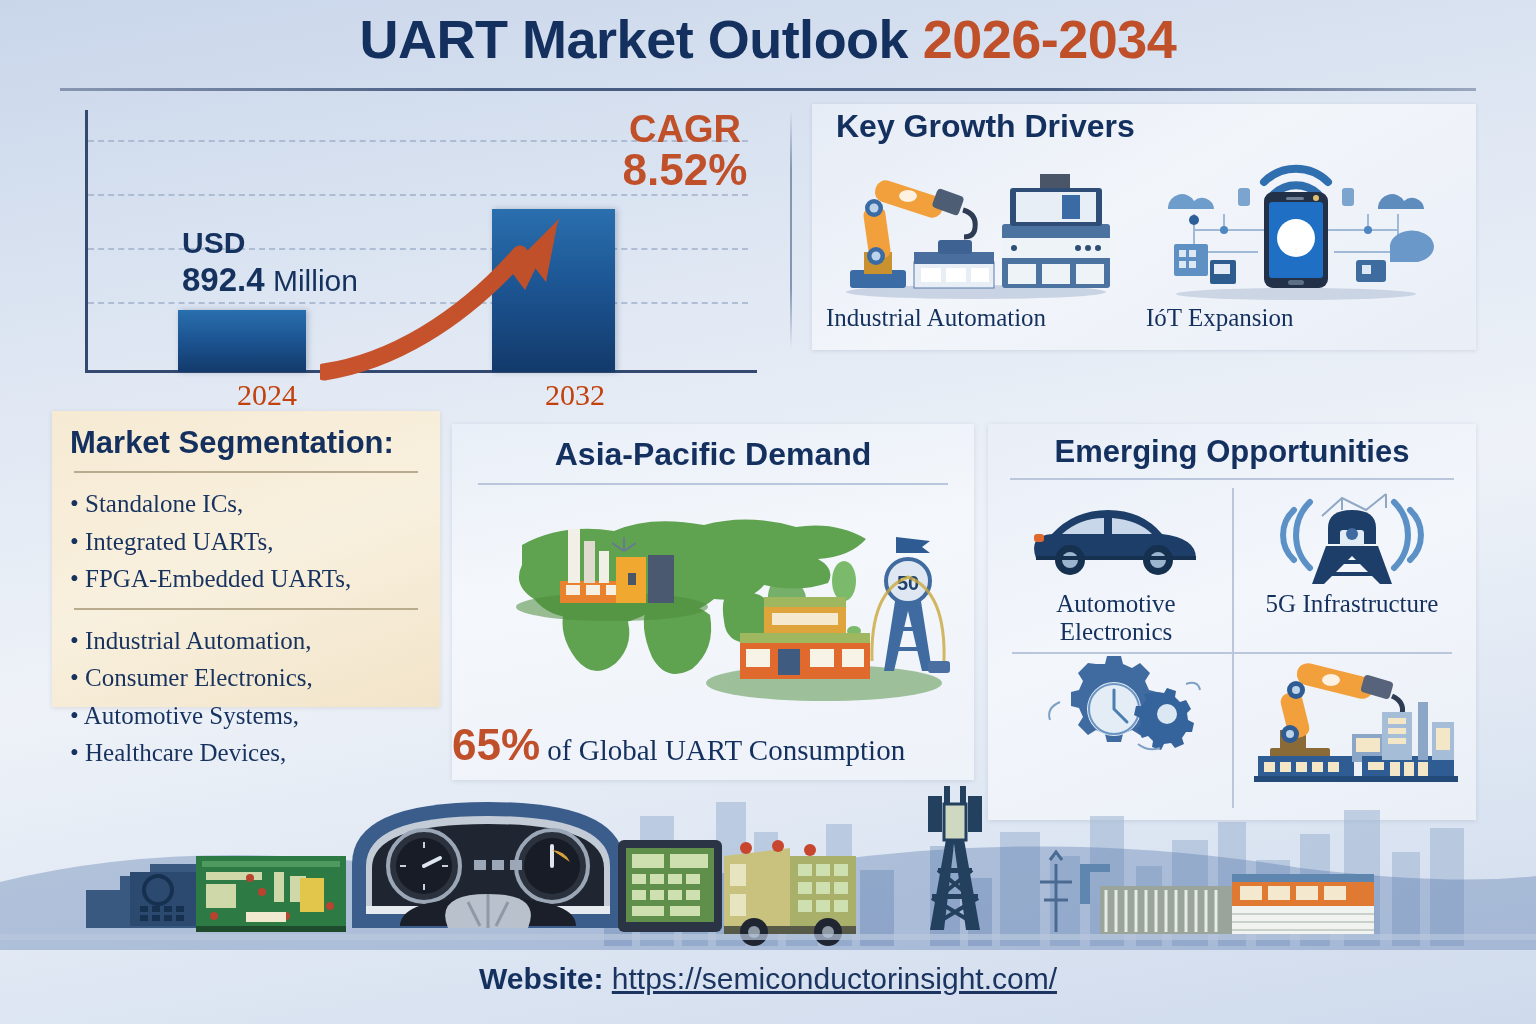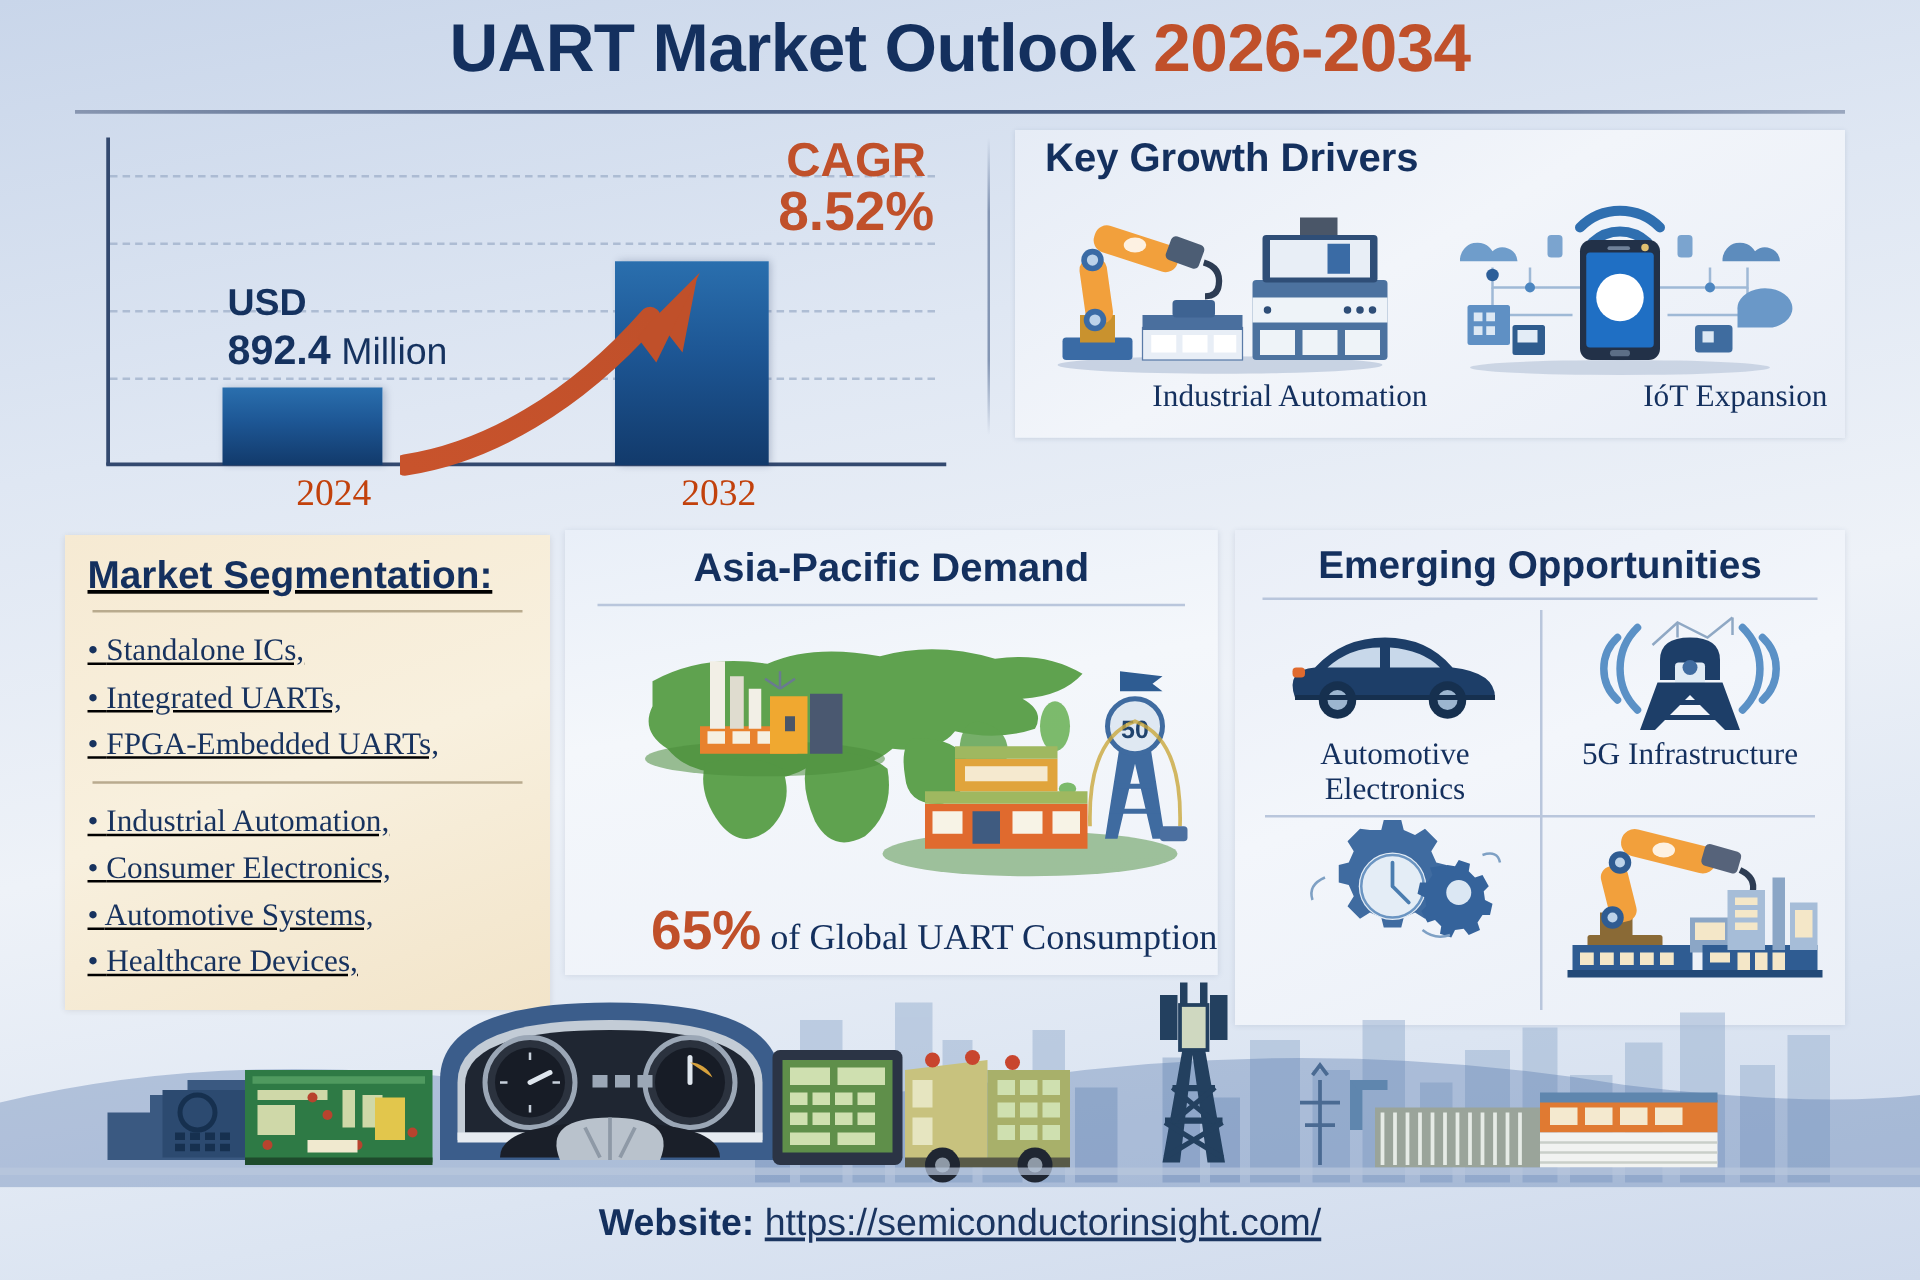--- a/index.html
+++ b/index.html
@@ -47,43 +47,43 @@
 
   
   .v-div { position:absolute; left:790px; top:110px; width:2px; height:238px;
            background:linear-gradient(180deg,rgba(120,140,175,0),#8496b4 25%,#8496b4 75%,rgba(120,140,175,0)); }
 
   
   .kgd { position:absolute; left:812px; top:104px; width:664px; height:246px;
          background:linear-gradient(150deg,#e6ecf6 0%,#f2f5fa 45%,#e9eef7 100%);
          box-shadow:0 1px 4px rgba(40,60,100,.13); }
   .kgd-title { position:absolute; left:24px; top:4px; font-size:32px; font-weight:bold; color:#14305e; }
-  .kgd-item { position:absolute; top:48px; width:316px; text-align:right; }
+  .kgd-item { position:absolute; top:48px; width:316px; text-align:left; }
   .kgd-i1 { left:14px; }
   .kgd-i2 { left:334px; }
   .kgd-art { height:150px; position:relative; }
   .kgd-cap { font-size:25px; color:#14305e; font-family:"Liberation Serif", serif; margin-top:2px; }
 
   
-  .seg { position:absolute; left:52px; top:428px; width:388px; height:380px;
+  .seg { position:absolute; left:52px; top:411px; width:388px; height:296px;
          background:linear-gradient(160deg,#f6ead3 0%,#f8f0de 50%,#f2e4c9 100%);
-         box-shadow:0 1px 5px rgba(60,50,30,.12); padding:14px 18px;text-decoration:underline; }
+         box-shadow:0 1px 5px rgba(60,50,30,.12); padding:14px 18px; }
   .seg-title { font-size:31px; font-weight:bold; color:#14305e; }
   .seg-rule { height:2px; background:#b9ab8e; margin:10px 4px 12px 4px; }
   .seg li { list-style:none; font-size:25px; color:#17325e; line-height:1.5; white-space:nowrap;
             font-family:"Liberation Serif", serif; }
   .seg li::before { content:"• "; color:#17325e; }
 
   .apac { position:absolute; left:452px; top:424px; width:522px; height:356px;
           background:linear-gradient(170deg,#e9eff8 0%,#f4f7fb 40%,#eef2f9 100%);
           box-shadow:0 1px 5px rgba(40,60,100,.13); }
   .apac-title { text-align:center; font-size:32px; font-weight:bold; color:#14305e; padding-top:12px; }
   .apac-rule { height:2px; background:#b9c6dc; margin:10px 26px 0 26px; }
   .apac-art { position:relative; height:230px; }
-  .apac-stat { text-align:right; position:absolute; bottom:10px; width:100%; white-space:nowrap; }
+  .apac-stat { text-align:left; position:absolute; bottom:10px; width:100%; white-space:nowrap; }
   .apac-stat .pct { font-size:44px; font-weight:bold; color:#c0502a; }
   .apac-stat .txt { font-size:29px; color:#14305e; font-family:"Liberation Serif", serif; }
 
   .emrg { position:absolute; left:988px; top:424px; width:488px; height:396px;
           background:linear-gradient(160deg,#e9eef7 0%,#f3f6fb 45%,#eaeff7 100%);
           box-shadow:0 1px 5px rgba(40,60,100,.13); }
   .emrg-title { text-align:center; font-size:31px; font-weight:bold; color:#14305e; padding-top:10px; }
   .emrg-rule { height:2px; background:#b9c6dc; margin:8px 22px 0 22px; }
   .emrg-grid { position:relative; height:330px; }
   .emrg-cell { position:absolute; width:232px; text-align:center; }

